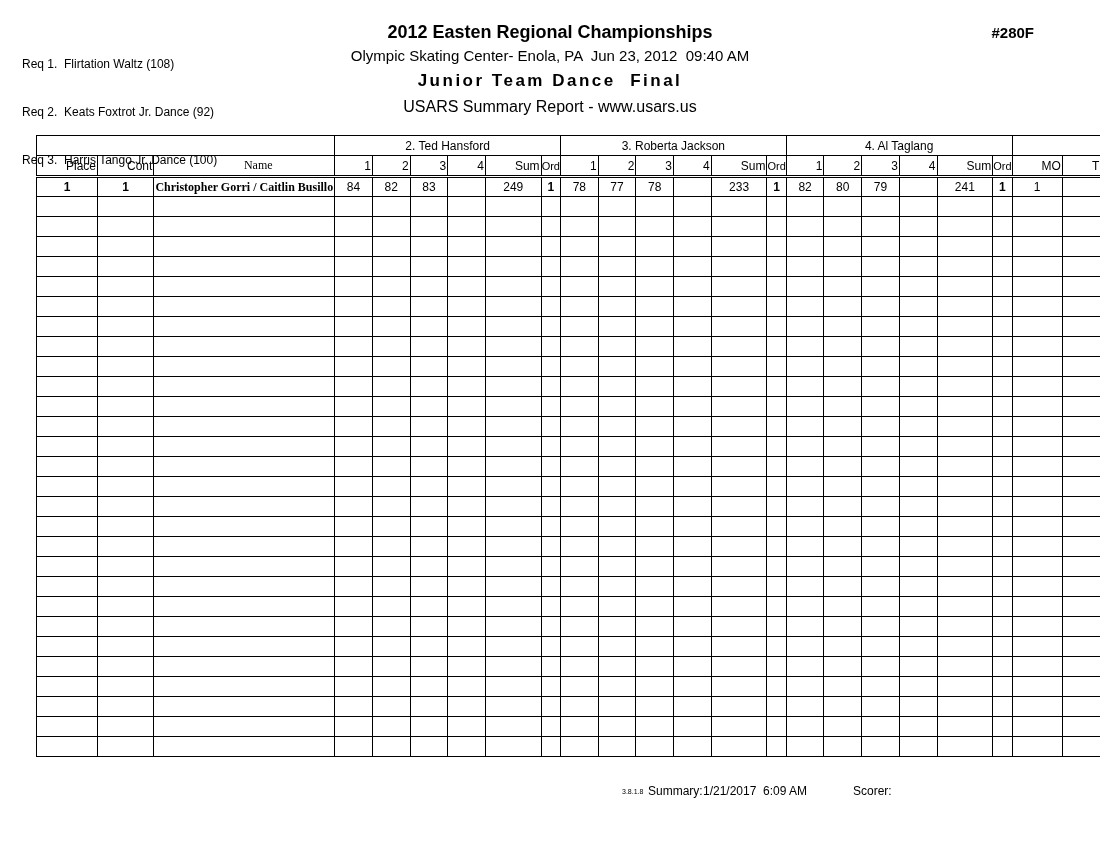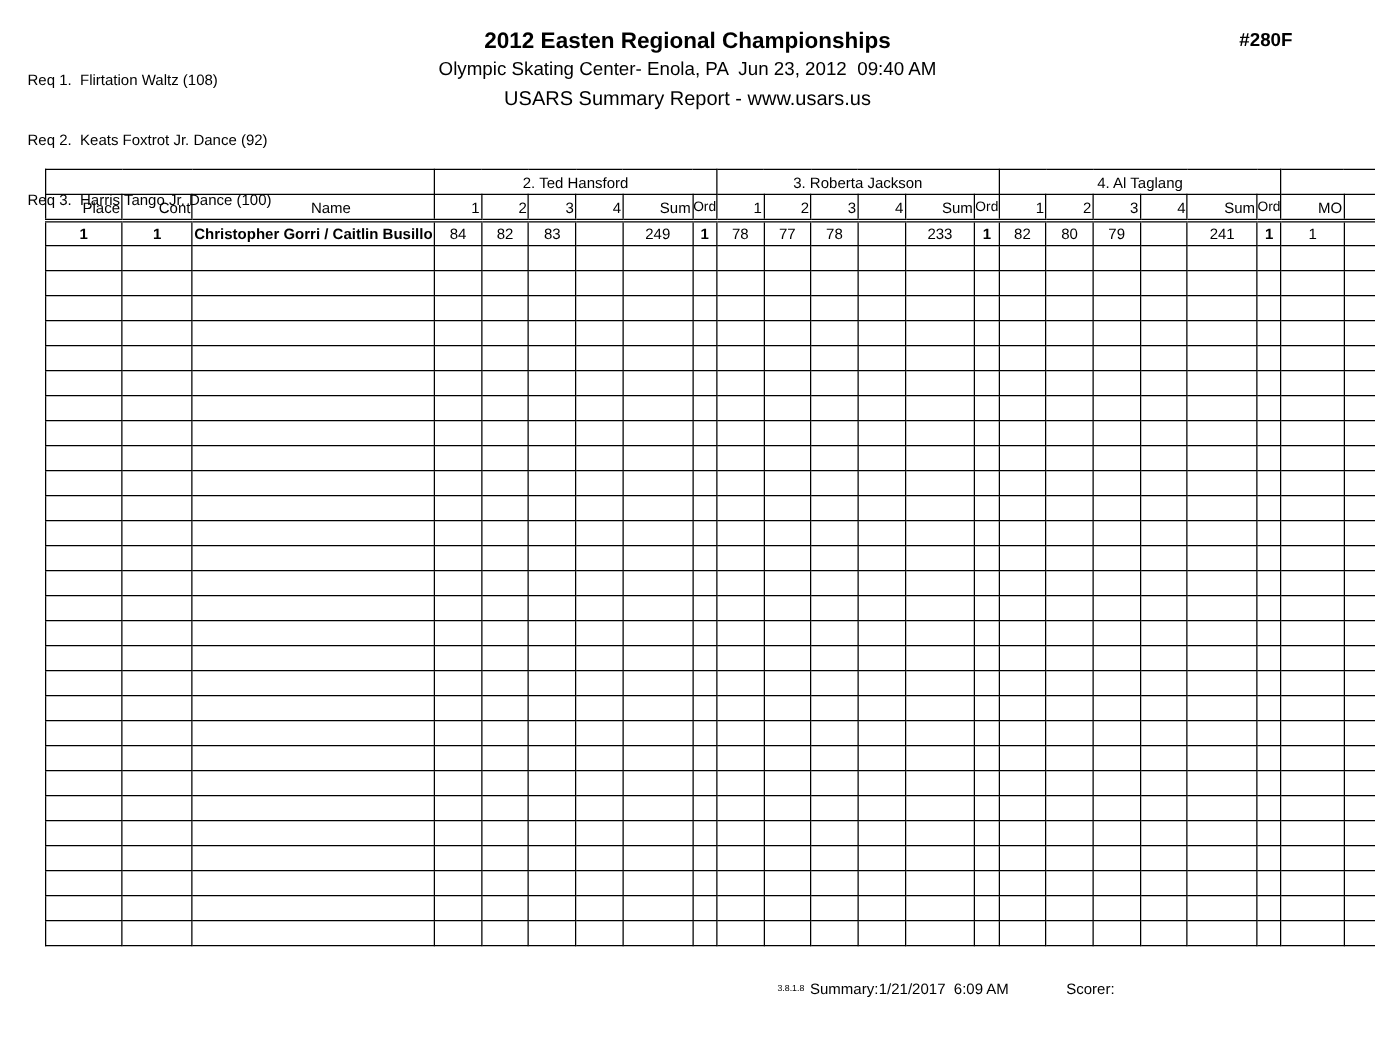--- a/index.html
+++ b/index.html
@@ -22,21 +22,21 @@
 
   
   table.score { position:absolute; left:36px; top:135px; border-collapse:collapse; table-layout:fixed; }
   table.score td {
     border:1px solid #000; height:20px; font-size:12px; text-align:center;
     padding:0 1px; overflow:hidden; white-space:nowrap;
   }
   td.nob { border:none; }
   td.judge-name { text-align:left; padding-left:6px; white-space:pre; height:22px; font-size:12px; }
   tr.head-row td { border-bottom:3px double #000; height:21px;padding-left:29px; }
-  td.al { text-align:left; padding-left:6px; }
+  td.al { text-align:left; padding-left:6px;font-family:Liberation Serif, serif; }
   td.b { font-weight:bold; }
   td.name-col { font-size:13px; }
   td.ord { border-left:4px solid #000; border-right:4px solid #000; }
   tr.head-row td.ord { font-size:11px; padding:0; }
 
   
   .footer-version { position:absolute; left:622px; top:788px; font-size:7px; }
   .footer-printed-label { position:absolute; left:648px; top:784px; font-size:12px; }
   .footer-printed-datetime { position:absolute; left:703px; top:784px; font-size:12px; white-space:pre; }
   .footer-scorer-label { position:absolute; left:853px; top:784px; font-size:12px; }
@@ -48,20 +48,21 @@
 
   <div class="req-block">
     <div>Req 1.  Flirtation Waltz (108)</div>
     <div>Req 2.  Keats Foxtrot Jr. Dance (92)</div>
     <div>Req 3.  Harris Tango Jr. Dance (100)</div>
   </div>
 
   <div class="title-block">
     <div class="title-main">2012 Easten Regional Championships</div>
     <div class="title-venue">Olympic Skating Center- Enola, PA  Jun 23, 2012  09:40 AM</div>
+    <div class="title-event">Junior Team Dance  Final</div>
     <div class="title-report">USARS Summary Report - www.usars.us</div>
   </div>
 
   <div class="event-num">#280F</div>
 
   <table class="score">
     <colgroup>
       <col style="width:38px">
         <col style="width:32px">
         <col style="width:281px">

